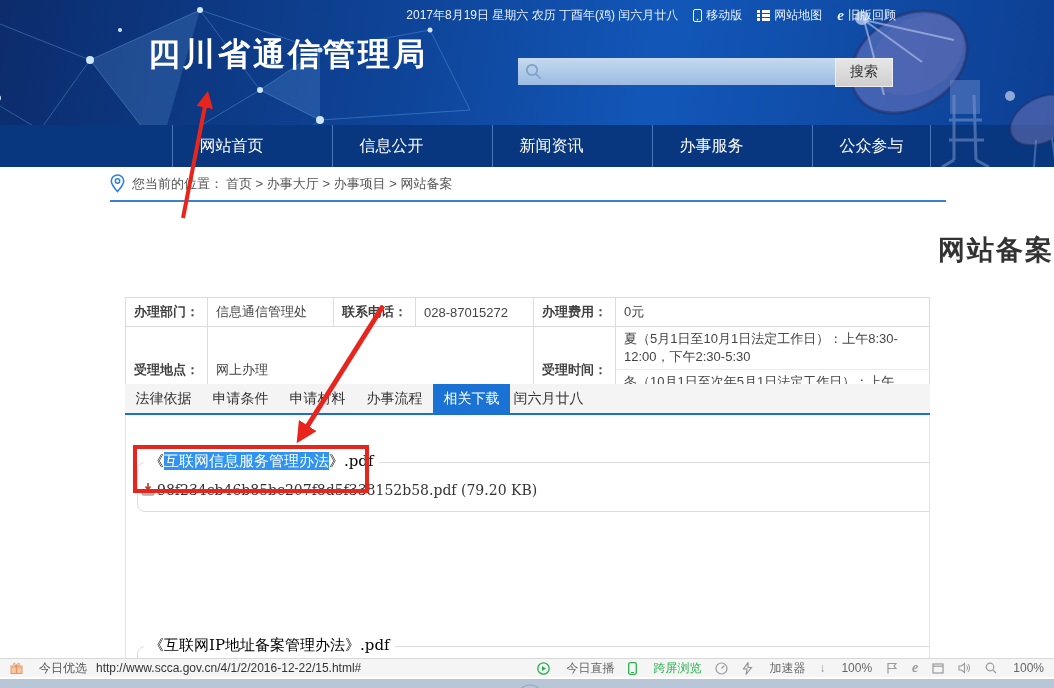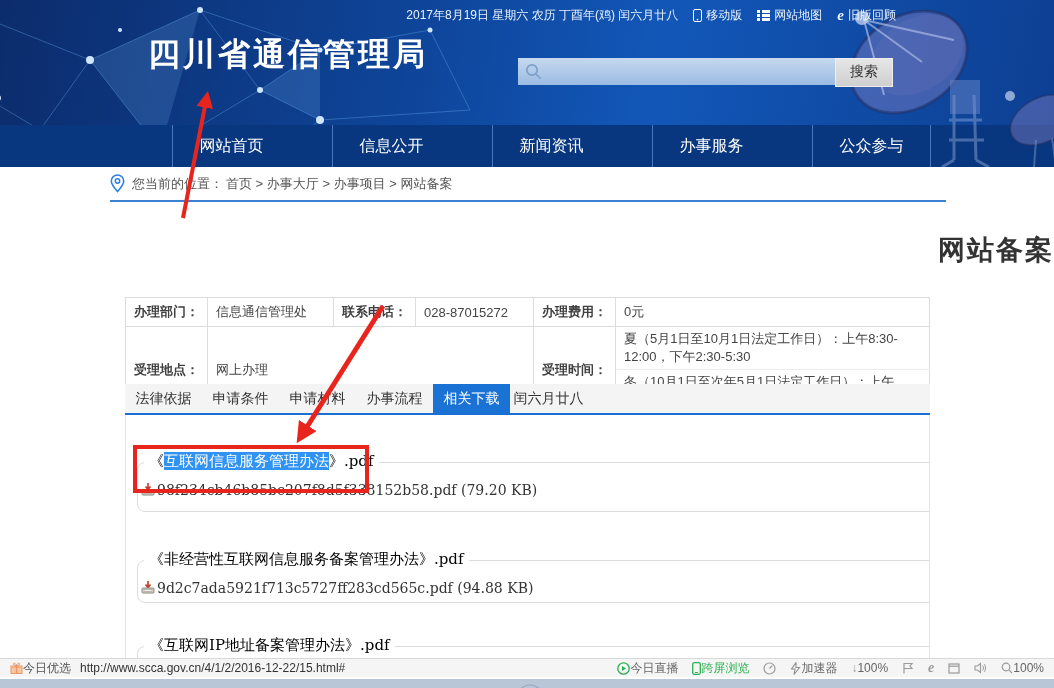--- a/index.html
+++ b/index.html
@@ -55,21 +55,21 @@
   .box1{top:47px;height:48px;} .box2{top:145px;height:41px;} .box3{top:231px;height:46px;}
   
   .red-rect{position:absolute;left:133px;top:445px;width:228px;height:40px;border:4px solid #e8251d;z-index:40;}
   .overlay{position:absolute;left:0;top:0;z-index:50;pointer-events:none;}
   
   .statusbar{position:absolute;left:0;top:658px;width:1054px;height:19px;background:#f5f5f5;
              border-top:1px solid #d8d8d8;display:flex;justify-content:space-between;align-items:center;
              font-size:12px;color:#555;padding:0 10px;box-sizing:border-box;z-index:10;}
   .sb-l{display:flex;align-items:center;gap:9px;}
   .sb-r{display:flex;align-items:center;gap:14px;color:#666;}
-  .sb-itm{display:flex;align-items:center;gap:0;cursor:pointer;}
+  .sb-itm{display:flex;align-items:center;gap:16px;cursor:pointer;}
   .green{color:#2ab04f;}
   .gicon{color:#9a9a9a;font-size:12px;}
   .strip{position:absolute;left:0;top:679px;width:1054px;height:9px;background:#b9c6d8;overflow:hidden;z-index:9;}
   .url{color:#333;}
 </style>
 </head>
 <body>
 
 <div class="header" style="background:linear-gradient(100deg,#0c2c6c 0%,#0e4498 38%,#1257b8 62%,#0d3f92 100%);">
 
@@ -230,31 +230,20 @@
     <span class="dl-legend"><span>《</span><span class="hl">互联网信息服务管理办法</span><span>》.pdf</span></span>
     <span class="dl-file">
       <svg width="14" height="14" viewBox="0 0 14 14">
           <path d="M7,0 L7,6 M4.5,3.5 L7,6.5 L9.5,3.5" stroke="#c0392b" stroke-width="1.6" fill="none"></path>
           <rect x="1" y="7" width="12" height="5" rx="1" fill="#dcd7cf" stroke="#8a857d"></rect>
           <rect x="3" y="8.4" width="8" height="2.2" fill="#f4f2ee" stroke="#9a958d" stroke-width="0.6"></rect>
         </svg>
       <span>98f234cb46b85bc207f8d5f338152b58.pdf (79.20 KB)</span>
     </span>
   </div>
-  <div class="dl-box box2">
-    <span class="dl-legend">《非经营性互联网信息服务备案管理办法》.pdf</span>
-    <span class="dl-file">
-      <svg width="14" height="14" viewBox="0 0 14 14">
-          <path d="M7,0 L7,6 M4.5,3.5 L7,6.5 L9.5,3.5" stroke="#c0392b" stroke-width="1.6" fill="none"></path>
-          <rect x="1" y="7" width="12" height="5" rx="1" fill="#dcd7cf" stroke="#8a857d"></rect>
-          <rect x="3" y="8.4" width="8" height="2.2" fill="#f4f2ee" stroke="#9a958d" stroke-width="0.6"></rect>
-        </svg>
-      <span>9d2c7ada5921f713c5727ff283cd565c.pdf (94.88 KB)</span>
-    </span>
-  </div>
   <div class="dl-box box3">
     <span class="dl-legend">《互联网IP地址备案管理办法》.pdf</span>
   </div>
 </div>
 
 <div class="red-rect"></div>
 <svg class="overlay" width="1054" height="688" viewBox="0 0 1054 688">
   <defs>
     <marker id="ah" viewBox="0 0 10 10" refX="7" refY="5" markerWidth="4.2" markerHeight="4.2" orient="auto">
       <path d="M0,0 L10,5 L0,10 Z" fill="#e8251d"></path>

